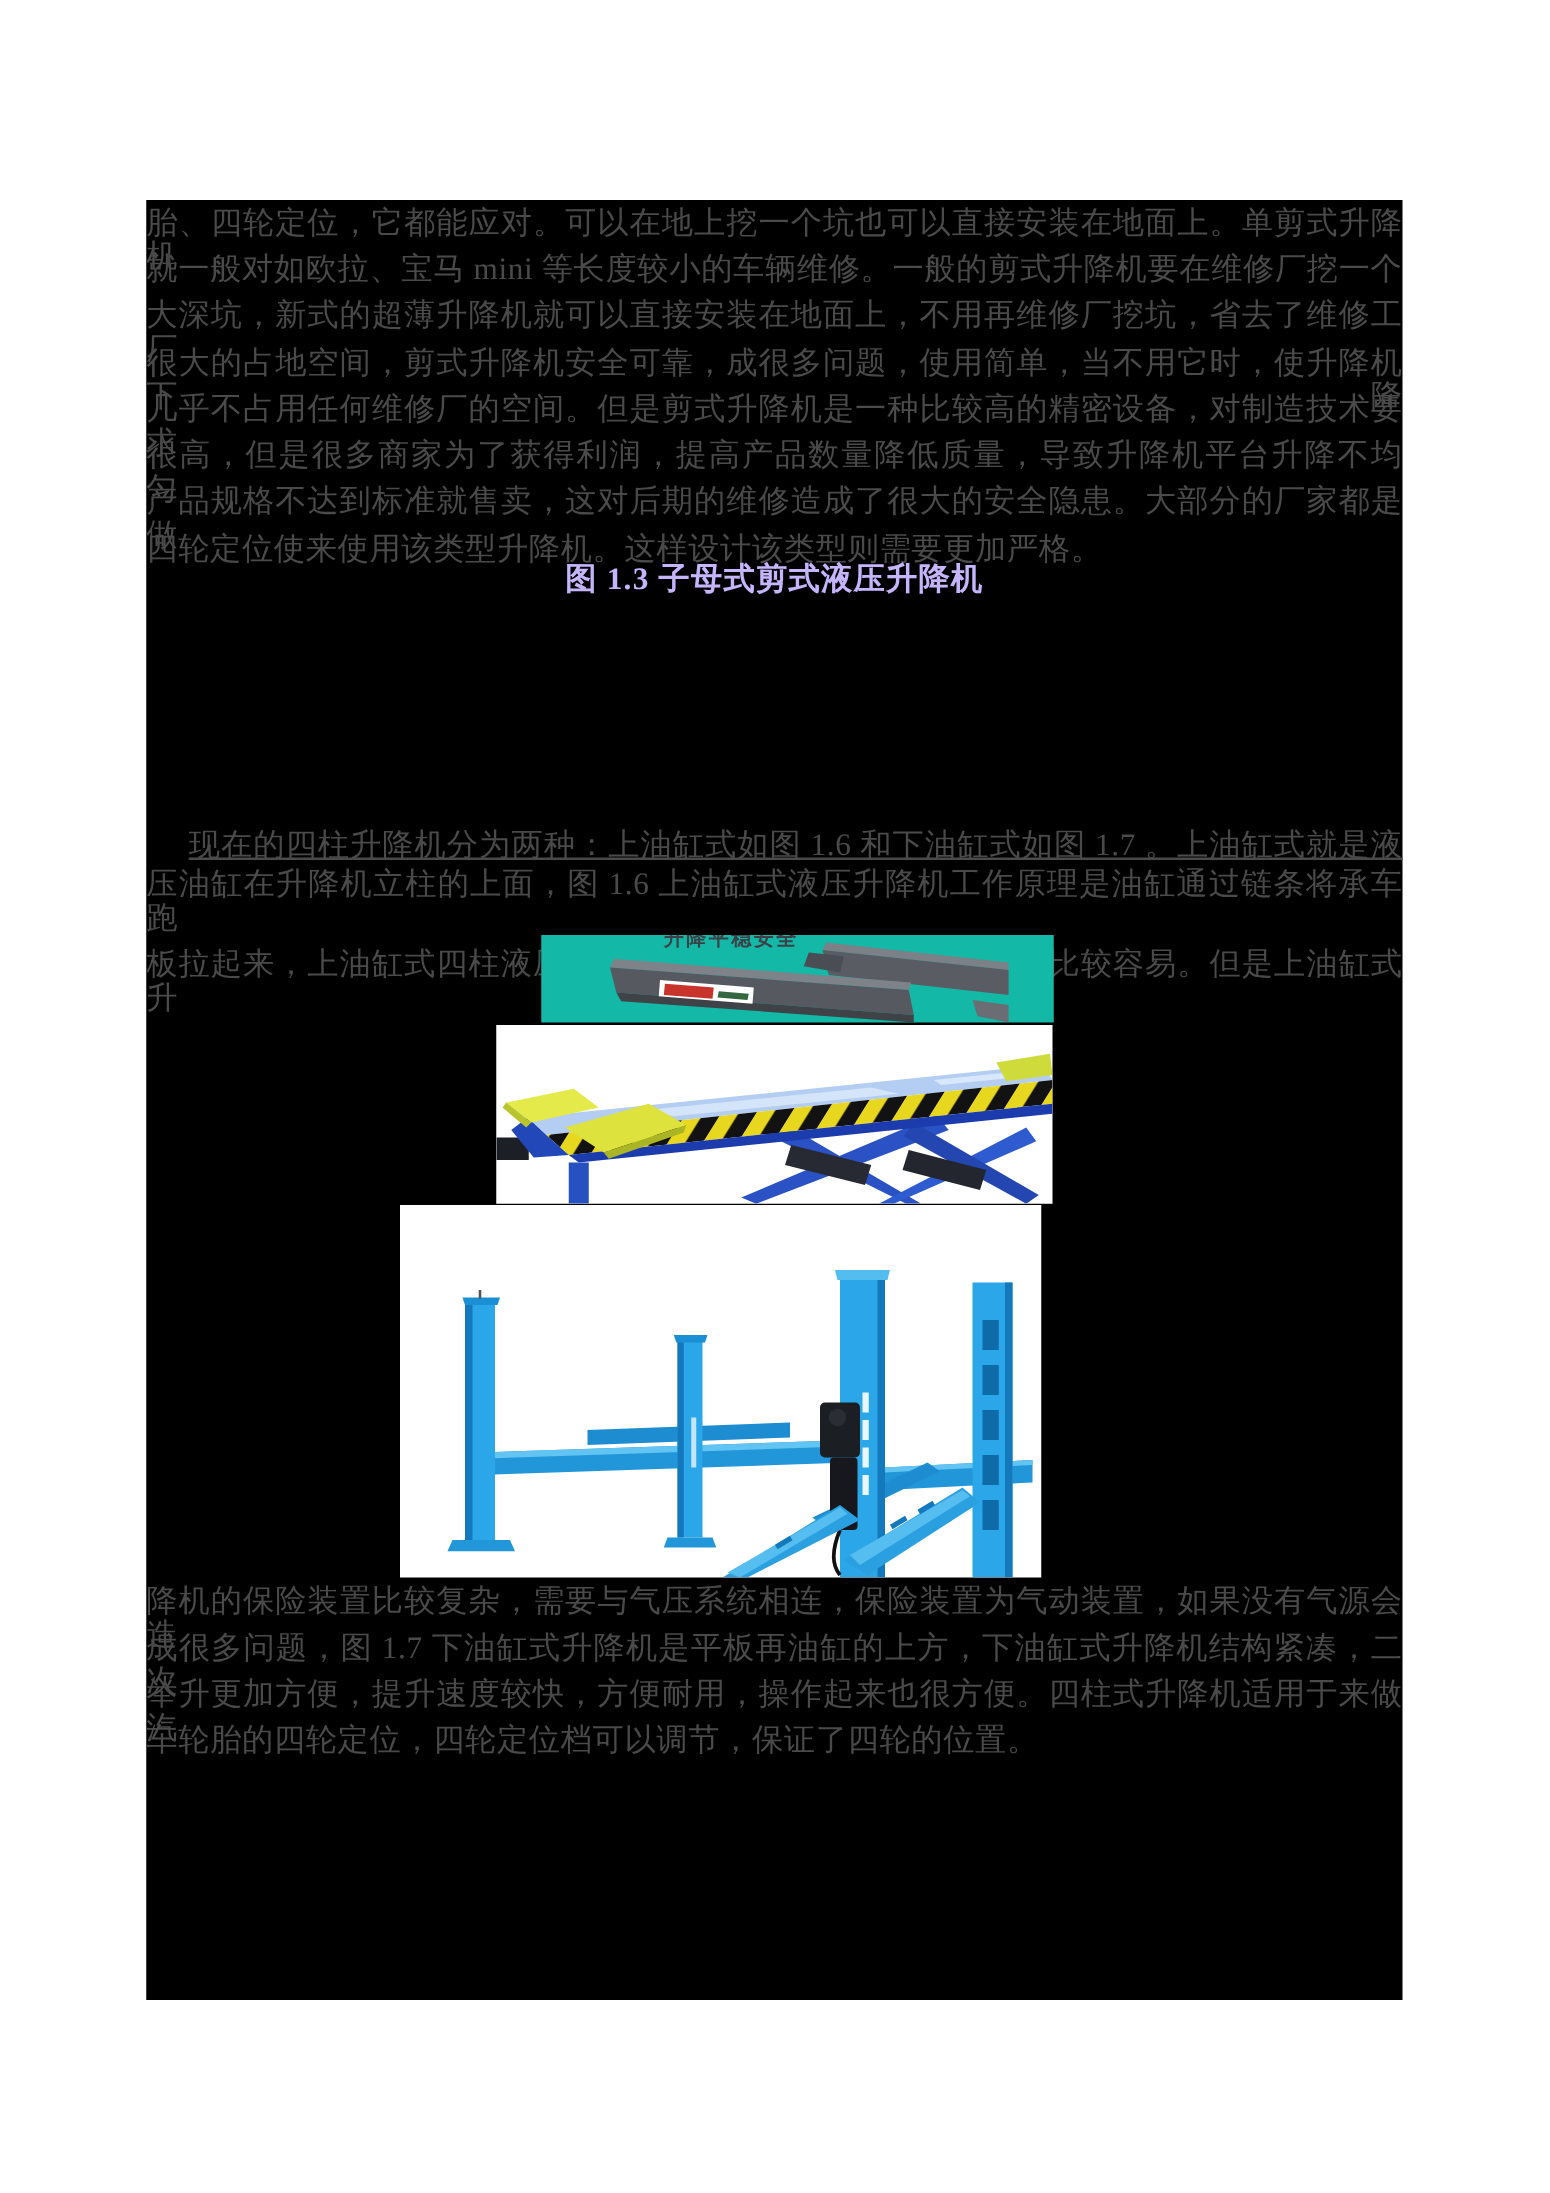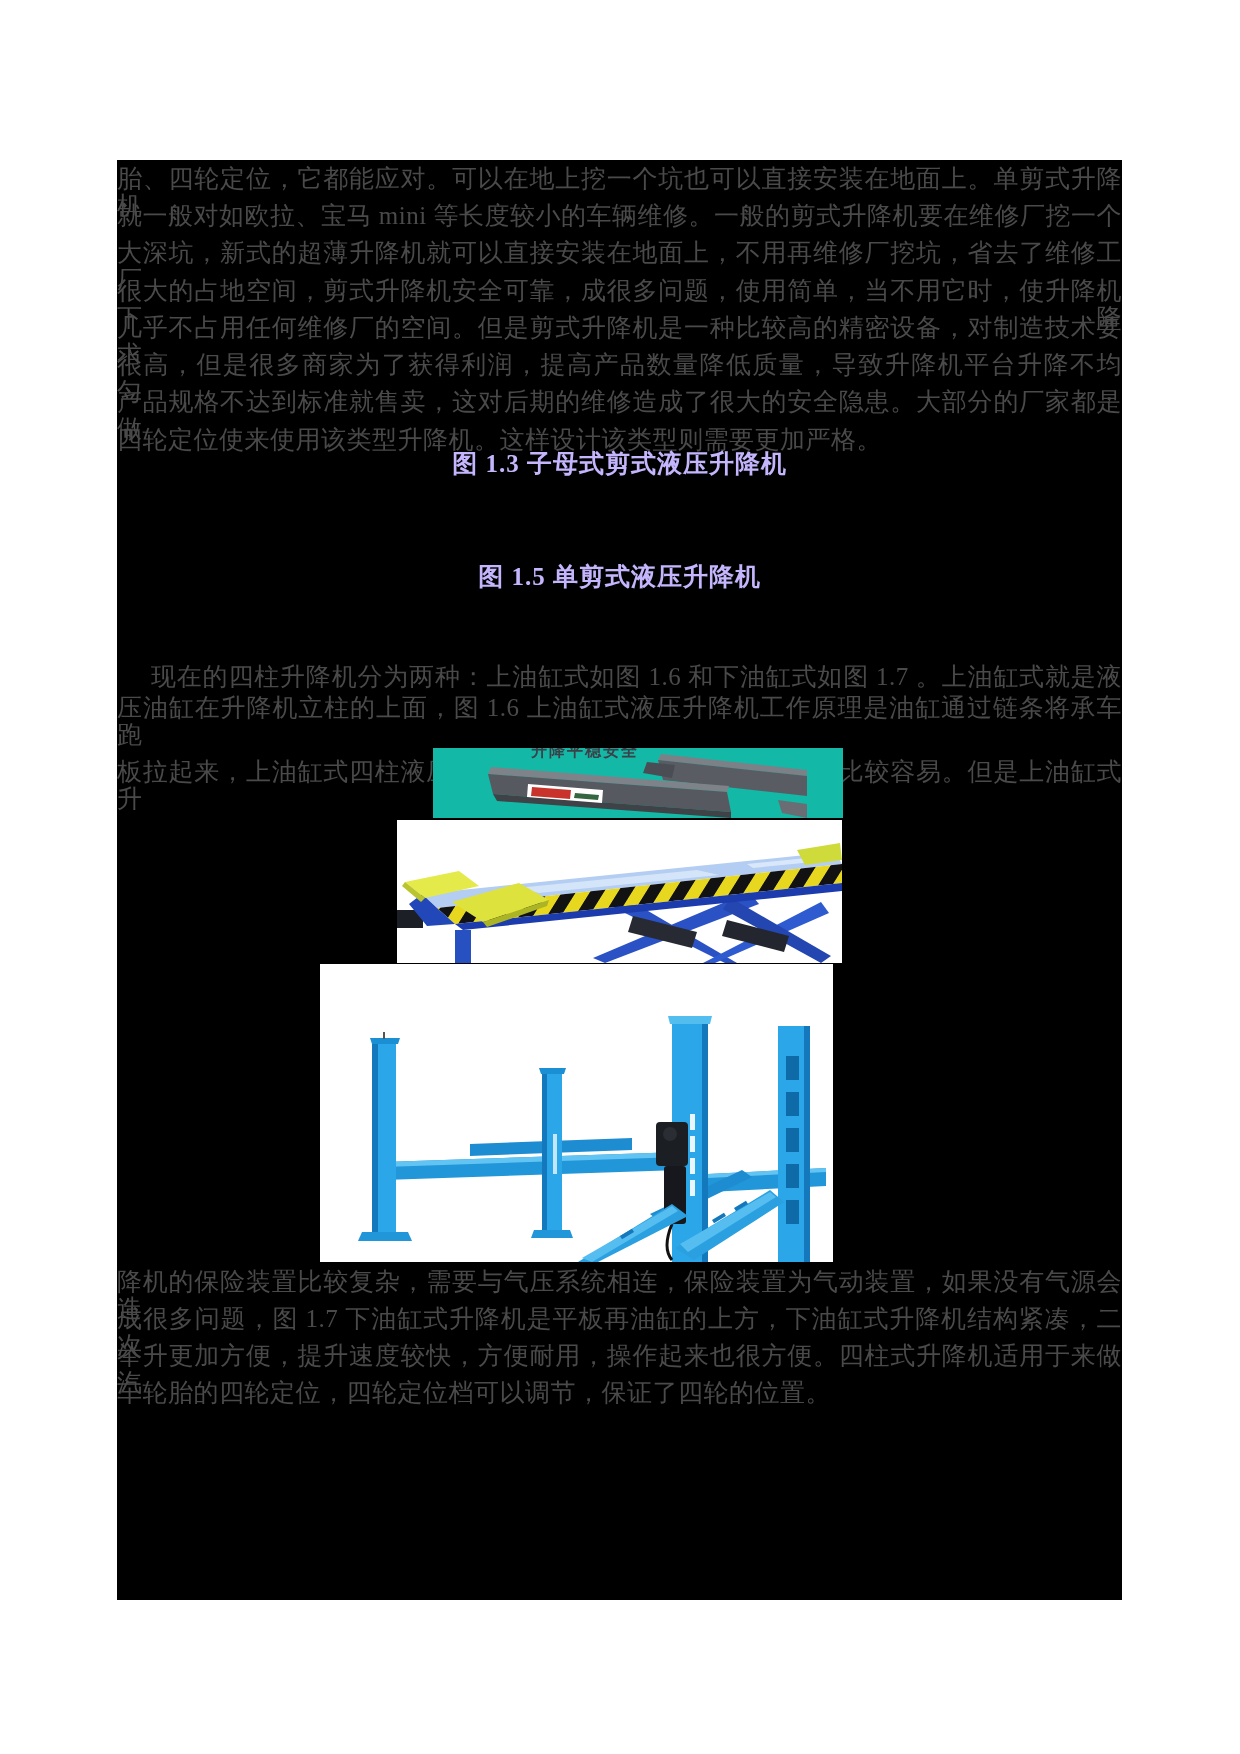--- a/index.html
+++ b/index.html
@@ -4,21 +4,21 @@
 <style>
   html,body{margin:0;padding:0;background:#ffffff;}
   body{width:1240px;height:1754px;position:relative;overflow:hidden;
        font-family:"Liberation Serif","DejaVu Serif",serif;}
   .page{position:absolute;left:0;top:0;width:1240px;height:1754px;background:#ffffff;}
   .text-block{position:absolute;left:117px;top:160px;width:1005px;height:1440px;background:#000000;}
   .tline{position:absolute;left:0;width:1005px;font-size:25px;line-height:27px;color:#4a4a4a;
          text-align:justify;text-align-last:justify;-moz-text-align-last:justify;
          white-space:normal;letter-spacing:0.5px;}
   .tline.last{text-align-last:left;-moz-text-align-last:left;}
-  .tline.indent{text-indent:34px;}
+  .tline.indent{text-indent:34px;text-decoration:underline;}
   .caption{position:absolute;left:0;width:1005px;font-size:25px;line-height:27px;color:#c4b5fd;
            font-weight:bold;text-align:center;letter-spacing:1px;}
   .fig{position:absolute;overflow:hidden;}
   #fig-gray{left:433px;top:748px;width:410px;height:70px;background:#14b8a6;}
   #fig-scissor{left:397px;top:820px;width:445px;height:143px;background:#ffffff;}
   #fig-fourpost{left:320px;top:964px;width:513px;height:298px;background:#ffffff;}
   #fig-gray .overlay{position:absolute;left:98px;top:-7px;font-size:16px;color:#3c4148;
                      letter-spacing:2px;font-weight:bold;}
   svg{display:block;}
 </style>
@@ -34,21 +34,20 @@
       <div class="tline" style="top:42px">就一般对如欧拉、宝马 mini 等长度较小的车辆维修。一般的剪式升降机要在维修厂挖一个</div>
       <div class="tline" style="top:79px">大深坑，新式的超薄升降机就可以直接安装在地面上，不用再维修厂挖坑，省去了维修工厂</div>
       <div class="tline" style="top:117px">很大的占地空间，剪式升降机安全可靠，成很多问题，使用简单，当不用它时，使升降机下降</div>
       <div class="tline" style="top:154px">几乎不占用任何维修厂的空间。但是剪式升降机是一种比较高的精密设备，对制造技术要求</div>
       <div class="tline" style="top:191px">很高，但是很多商家为了获得利润，提高产品数量降低质量，导致升降机平台升降不均匀，</div>
       <div class="tline" style="top:228px">产品规格不达到标准就售卖，这对后期的维修造成了很大的安全隐患。大部分的厂家都是做</div>
       <div class="tline last" style="top:266px">四轮定位使来使用该类型升降机。这样设计该类型则需要更加严格。</div>
     </div>
 
     <div class="caption" style="top:290px">图 1.3 子母式剪式液压升降机</div>
-    <div class="caption" style="top:403px">图 1.5 单剪式液压升降机</div>
 
     <div>
       <div class="tline indent" style="top:503px">现在的四柱升降机分为两种：上油缸式如图 1.6 和下油缸式如图 1.7 。上油缸式就是液</div>
       <div class="tline" style="top:534px">压油缸在升降机立柱的上面，图 1.6 上油缸式液压升降机工作原理是油缸通过链条将承车跑</div>
       <div class="tline" style="top:598px">板拉起来，上油缸式四柱液压升降机机构比较简单，使用起来也比较容易。但是上油缸式升</div>
     </div>
 
     <div>
       <div class="tline" style="top:1108px">降机的保险装置比较复杂，需要与气压系统相连，保险装置为气动装置，如果没有气源会造</div>
       <div class="tline" style="top:1145px">成很多问题，图 1.7 下油缸式升降机是平板再油缸的上方，下油缸式升降机结构紧凑，二次</div>

